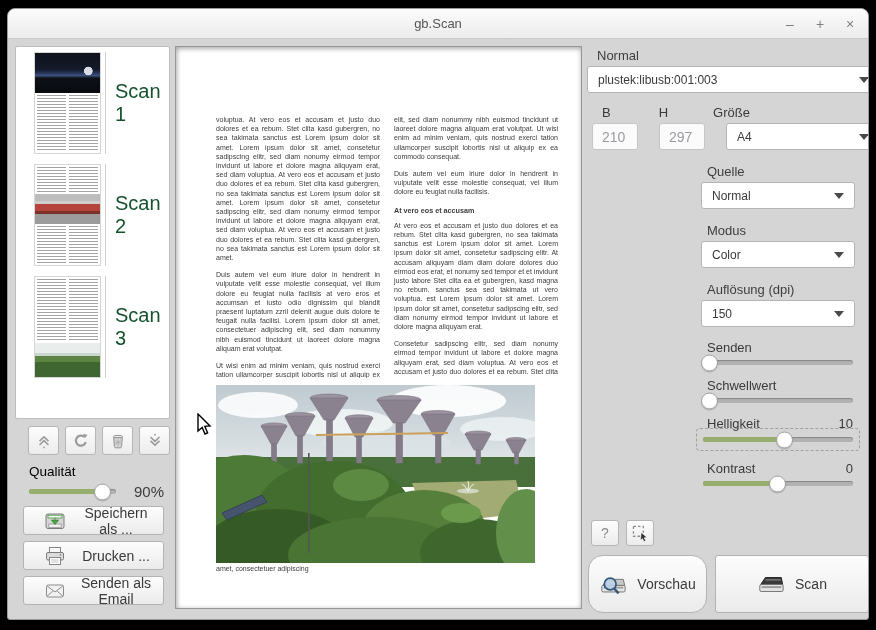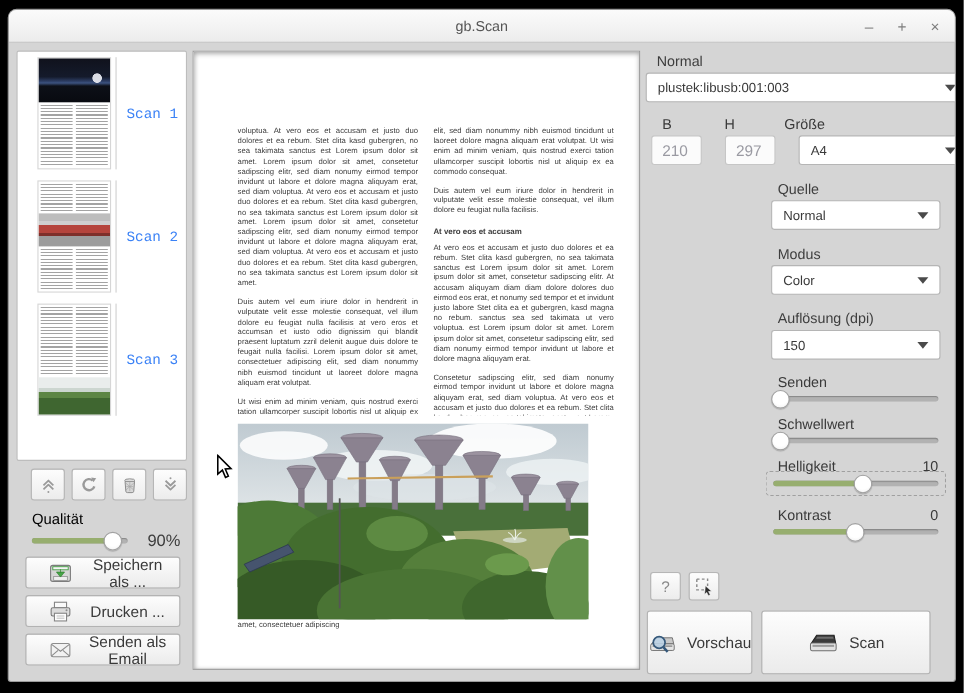--- a/index.html
+++ b/index.html
@@ -70,21 +70,21 @@
     background:linear-gradient(180deg,#bdbdbd 0 22%,#cfcfcf 22% 34%,#b5443c 34% 58%,#7e2f2a 58% 68%,#9c9c9c 68% 100%);
   }
   .photo-garden {
     height:34px;
     background:linear-gradient(180deg,#e9edec 0 28%,#ccd6d0 28% 38%,#5c8544 38% 56%,#3f6630 56% 100%);
   }
   .scan-row-right {
     flex:1; border-left:1px solid #cfcfcf; margin-left:4px;
     display:flex; align-items:center; padding-left:9px;
   }
-  .scan-label { font-size:13px; color:#3b82f6;font-family:Liberation Mono, monospace; }
+  .scan-label { font-size:20px; color:#14532d; }
 
   
   .thumb-toolbar { display:flex; gap:6px; margin-top:7px; padding-left:13px; }
   .tool-btn {
     width:31px; height:29px; border:1px solid #b6b6b6; border-radius:3px;
     background:linear-gradient(#fdfdfd,#ececec);
     display:flex; align-items:center; justify-content:center; cursor:default;
   }
   
   .quality-label { margin:9px 0 4px 14px; font-size:13.5px; color:#000000; }
@@ -176,21 +176,21 @@
     display:flex; align-items:center; justify-content:center;
     font-size:14px; color:#8a8a8a; cursor:default;
   }
   .big-row { display:flex; gap:8px; margin:9px 0 7px 1px; }
   .big-btn {
     height:58px; border:1px solid #b3b3b3; border-radius:3px;
     background:linear-gradient(#fdfdfd,#ebebeb);
     display:flex; align-items:center; justify-content:center; gap:10px;
     font-size:14px; color:#3a3a3a; cursor:default;
   }
-  .btn-preview { width:96px; }
+  .btn-preview { width:119px;border-radius:15px; }
   .btn-scan { width:154px; }
 </style>
 </head>
 <body>
 
 <div class="window">
 
   <div class="titlebar">
     <div class="title">gb.Scan</div>
     <div class="win-controls">

